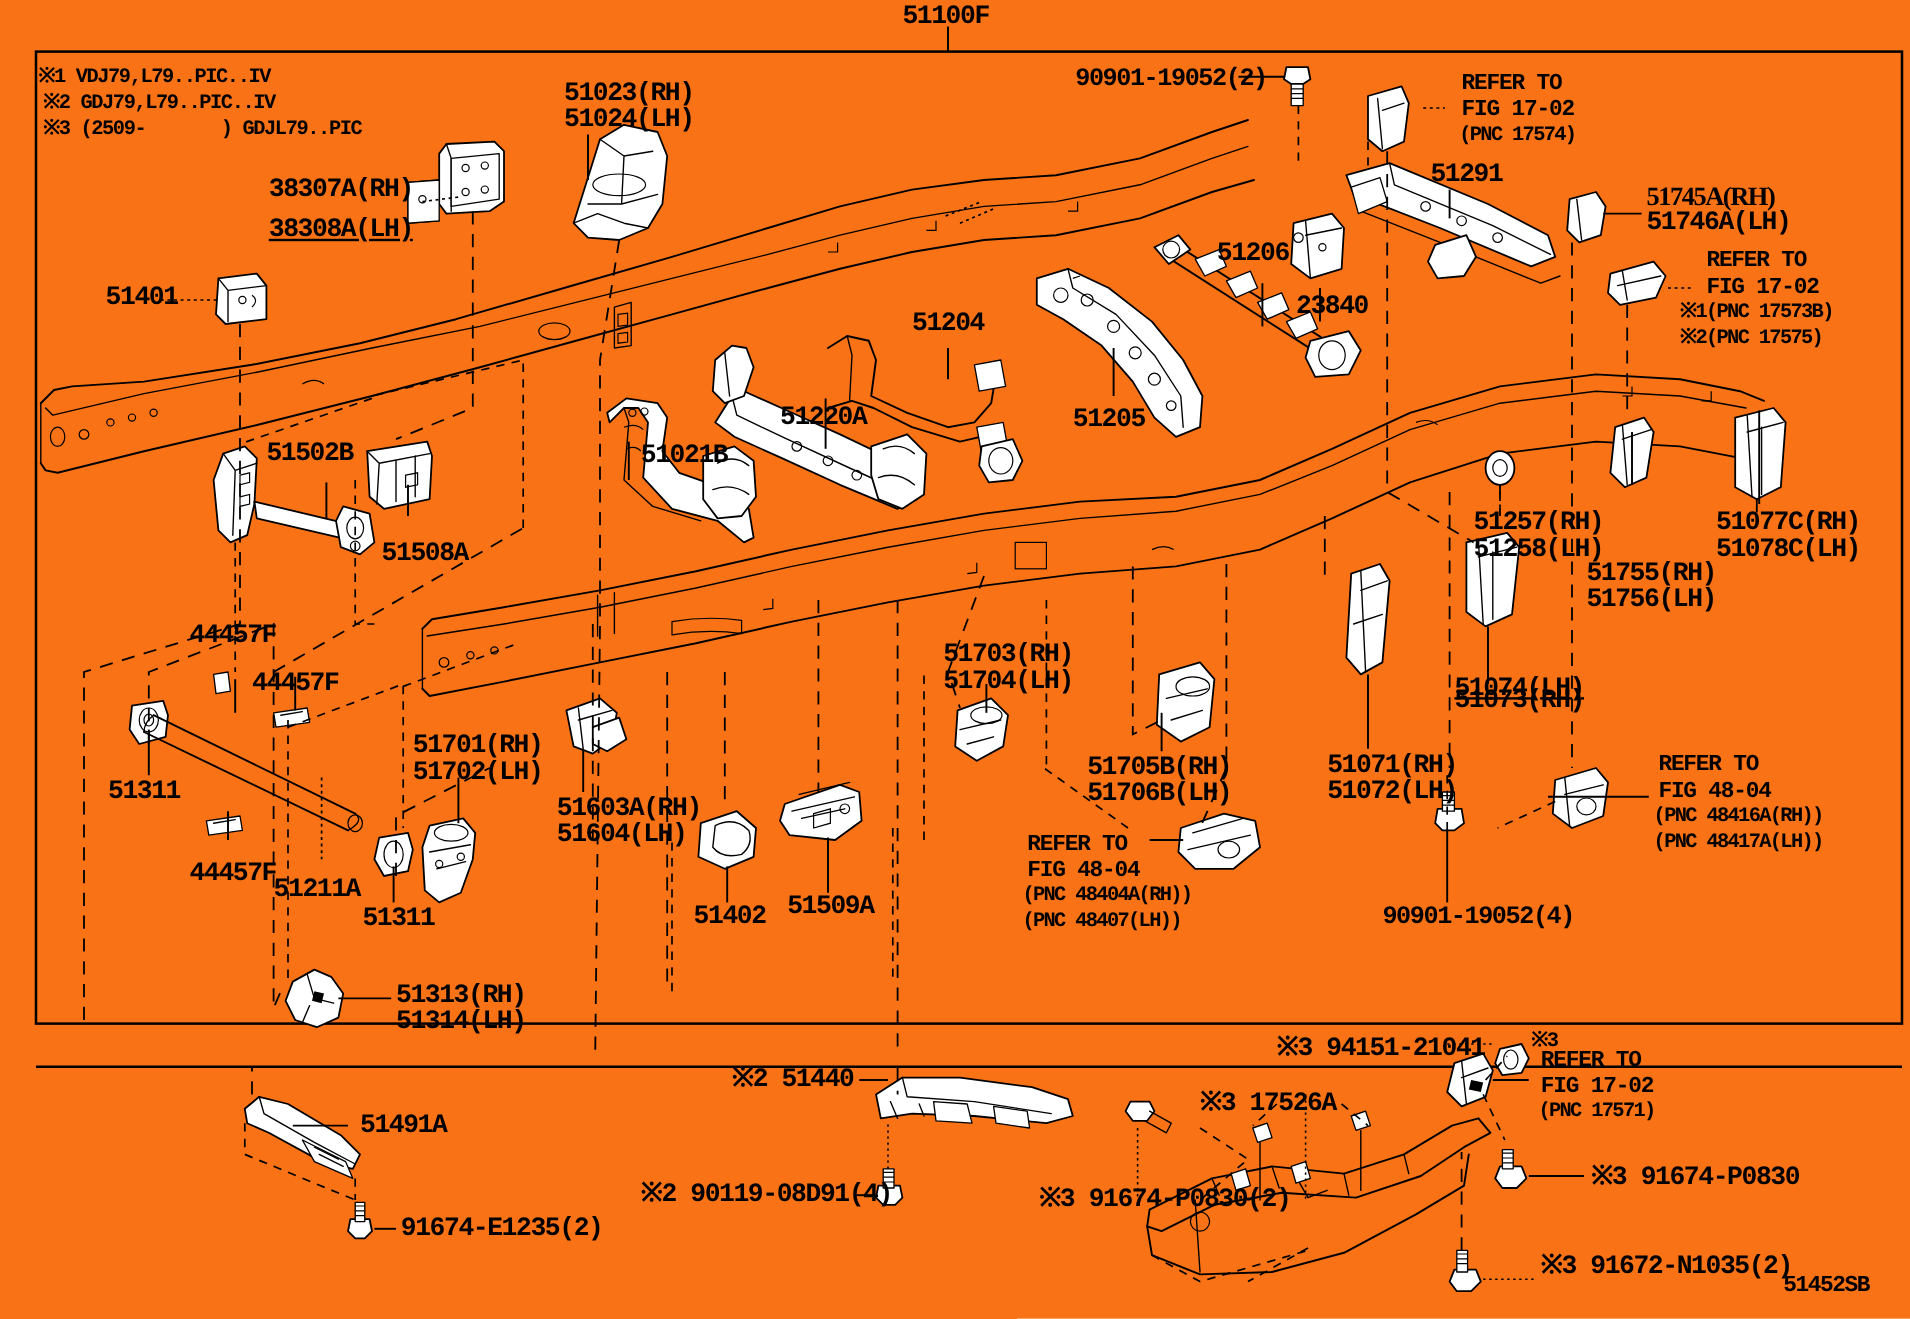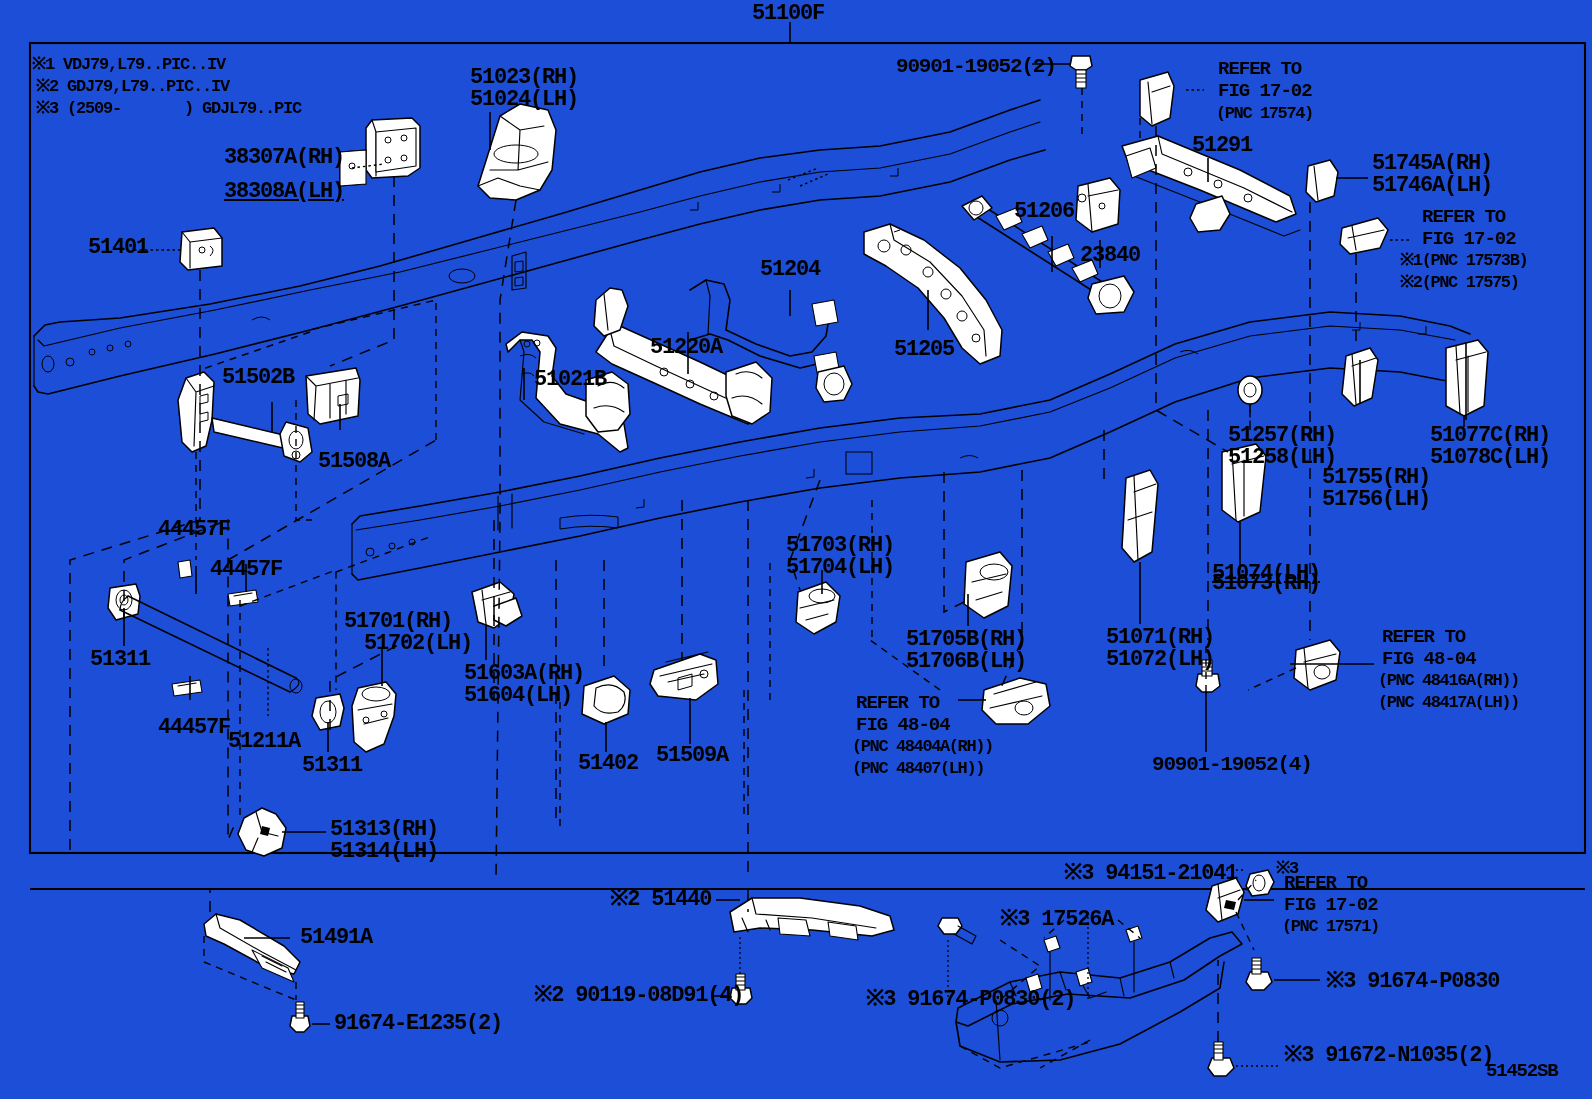--- a/index.html
+++ b/index.html
@@ -1,18 +1,18 @@
 <!DOCTYPE html>
 <html><head>
 <meta charset="utf-8">
 <style>
   html,body{margin:0;padding:0;background:#fff;}
   body{font-family:"Liberation Sans", sans-serif;}
   #sheet{
-    position:relative;width:1592px;height:1099px;background:#1d4ed8;overflow:hidden;
+    position:relative;width:1592px;height:1099px;background:#f97316;overflow:hidden;
   }
   .lbl{
     position:absolute;font-family:"Liberation Sans", sans-serif;
     font-weight:bold;color:#000;white-space:pre;line-height:1.05;
     letter-spacing:-0.3px;
   }
   .lbl.mono{font-family:"Liberation Mono", monospace;letter-spacing:-1.2px;}
   .lbl.note{font-family:"Liberation Mono", monospace;font-weight:bold;letter-spacing:-1px;}
   .lbl.pnc{font-family:"Liberation Mono", monospace;font-weight:bold;font-size:17px;letter-spacing:-1.4px;}
   .n{font-size:22px;}
@@ -431,21 +431,21 @@
   <div class="lbl mono" style="left:36px;top:100px;font-size:17px;">※3 (2509-       ) GDJL79..PIC</div>
 
   <div class="lbl mono n2" style="left:896px;top:56px;">90901-19052(2)</div>
 
   <div class="lbl note" style="left:1218px;top:60px;font-size:19px;">REFER TO</div>
   <div class="lbl note" style="left:1218px;top:82px;font-size:19px;">FIG 17-02</div>
   <div class="lbl pnc" style="left:1216px;top:105px;">(PNC 17574)</div>
 
   <div class="lbl mono n" style="left:1192px;top:134px;">51291</div>
 
-  <div class="lbl mono n" style="left:1372px;top:152px;">51745A(RH)</div>
+  <div class="lbl mono n" style="left:1372px;top:152px;font-family:Liberation Serif, serif;">51745A(RH)</div>
   <div class="lbl mono n" style="left:1372px;top:174px;">51746A(LH)</div>
 
   <div class="lbl note" style="left:1422px;top:208px;font-size:19px;">REFER TO</div>
   <div class="lbl note" style="left:1422px;top:230px;font-size:19px;">FIG 17-02</div>
   <div class="lbl pnc" style="left:1400px;top:252px;">※1(PNC 17573B)</div>
   <div class="lbl pnc" style="left:1400px;top:274px;">※2(PNC 17575)</div>
 
   <div class="lbl mono n" style="left:470px;top:66px;">51023(RH)</div>
   <div class="lbl mono n" style="left:470px;top:88px;">51024(LH)</div>
 
@@ -481,21 +481,21 @@
   <div class="lbl mono n" style="left:1106px;top:626px;">51071(RH)</div>
   <div class="lbl mono n" style="left:1106px;top:648px;">51072(LH)</div>
 
   <div class="lbl mono n" style="left:786px;top:534px;">51703(RH)</div>
   <div class="lbl mono n" style="left:786px;top:556px;">51704(LH)</div>
 
   <div class="lbl mono n" style="left:906px;top:628px;">51705B(RH)</div>
   <div class="lbl mono n" style="left:906px;top:650px;">51706B(LH)</div>
 
   <div class="lbl mono n" style="left:344px;top:610px;">51701(RH)</div>
-  <div class="lbl mono n" style="left:344px;top:632px;margin-left:20px;">51702(LH)</div>
+  <div class="lbl mono n" style="left:344px;top:632px;">51702(LH)</div>
 
   <div class="lbl mono n" style="left:158px;top:518px;">44457F</div>
   <div class="lbl mono n" style="left:210px;top:558px;">44457F</div>
   <div class="lbl mono n" style="left:158px;top:716px;">44457F</div>
 
   <div class="lbl mono n" style="left:90px;top:648px;">51311</div>
   <div class="lbl mono n" style="left:302px;top:754px;">51311</div>
 
   <div class="lbl mono n" style="left:228px;top:730px;">51211A</div>
 

